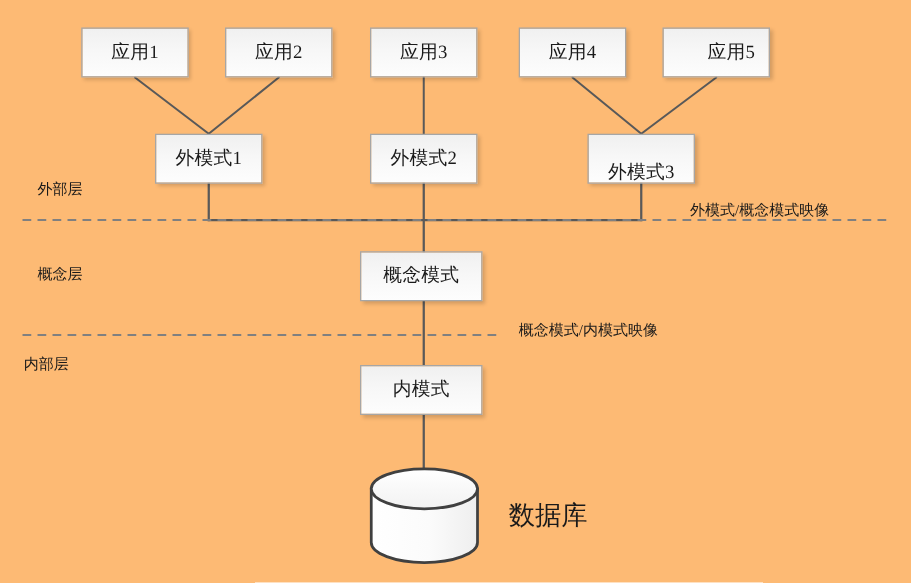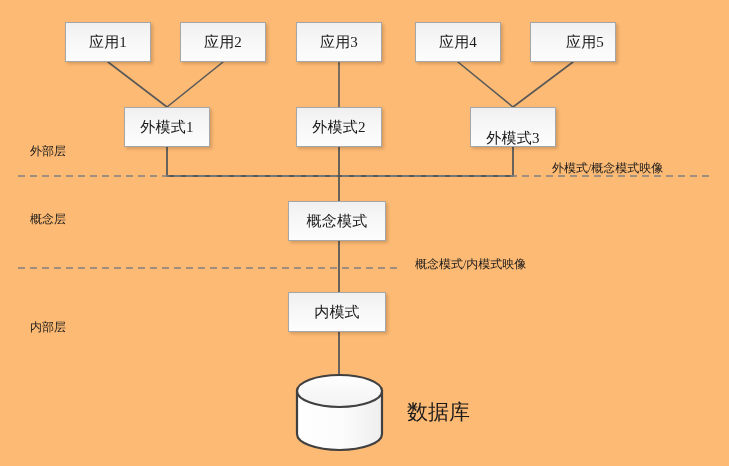--- a/index.html
+++ b/index.html
@@ -129,20 +129,20 @@
   <div class="node-box" style="left:288px; top:292px; width:98px; height:40px;">
     <span>内模式</span>
   </div>
 
   <div class="node-box" style="left:288px; top:201px; width:98px; height:40px;">
     <span>概念模式</span>
   </div>
 
   <div class="plain-label" style="left:30px; top:145px;">外部层</div>
   <div class="plain-label" style="left:30px; top:213px;">概念层</div>
-  <div class="plain-label" style="left:30px; top:285px;margin-top:36px;">内部层</div>
+  <div class="plain-label" style="left:19px; top:285px;">内部层</div>
 
   <div class="plain-label" style="left:552px; top:162px;">外模式/概念模式映像</div>
   <div class="plain-label" style="left:415px; top:258px;">概念模式/内模式映像</div>
 
   <div class="cyl-label" style="left:407px; top:402px;">数据库</div>
 
 </div>
 
 </body></html>

